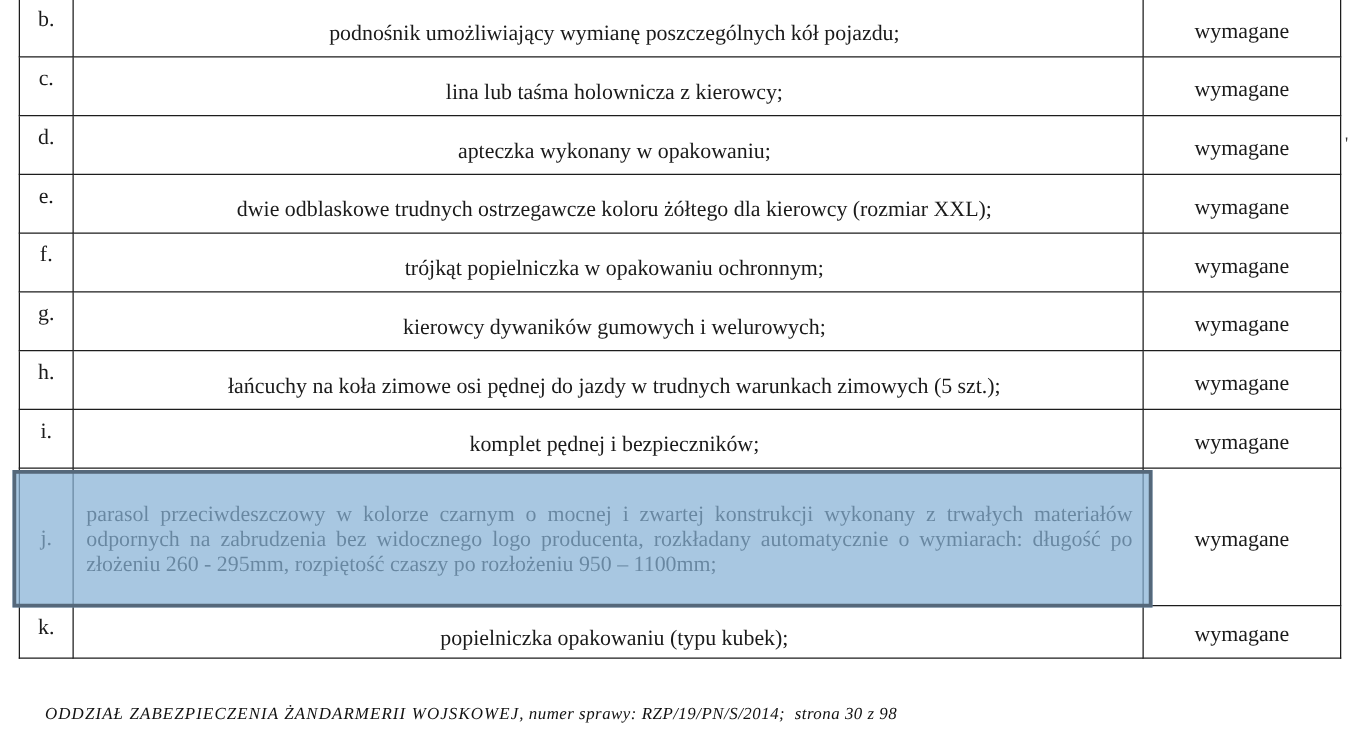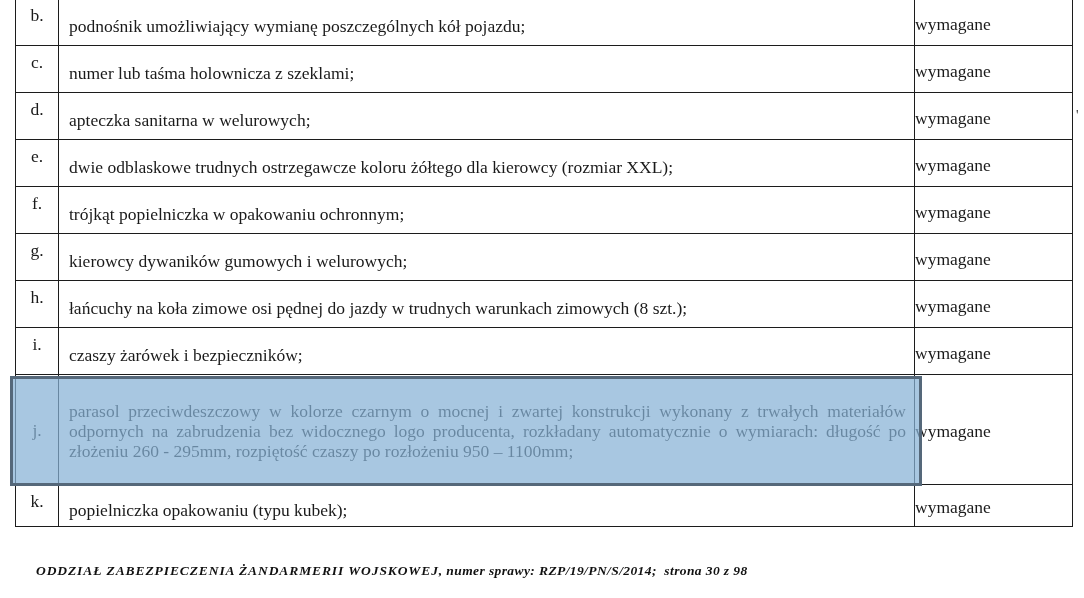--- a/index.html
+++ b/index.html
@@ -25,22 +25,22 @@
     font-size: 17.5px;
     line-height: 20px;
   }
   td.letter {
     width: 42px;
     text-align: center;
     vertical-align: top !important;
     padding-top: 6px !important;
     font-size: 17px;
   }
-  td.desc { padding: 8px 0 0 10px !important; }
-  td.status { width: 156px; text-align: left; padding-top: 3px !important; }
+  td.desc { padding: 8px 0 0 10px !important; text-align: center; }
+  td.status { width: 156px; text-align: center; padding-top: 3px !important; }
   tr.row { height: 47px; }
   tr.row-first { height: 47px; }
   tr.row-tall { height: 110px; }
   tr.row-tall td.desc {
     text-align: justify; text-align-last: left;
     padding: 4px 8px 2px 10px !important;
     line-height: 20px;
     margin-top: 21px;
   }
   tr.row-tall td.letter { vertical-align: middle !important; padding-top: 0 !important; }
@@ -54,21 +54,21 @@
     border: 3px solid #55687a;
     pointer-events: none;
   }
   .right-stub {
     position: absolute; left: 1076px; top: 108px;
     font-size: 14px; color: #333;
   }
   .footer {
     position: absolute; left: 36px; top: 563px;
     font-family: "Liberation Serif", "DejaVu Serif", serif;
-    font-weight: bold; font-style: italic;
+    font-weight: normal; font-style: italic;
     font-size: 13.5px;
     letter-spacing: 0.4px;
     color: #111;
     white-space: nowrap;
     text-align: right;
   }
   .footer .org { letter-spacing: 0.9px; }
 </style>
 </head>
 <body>
@@ -82,51 +82,51 @@
       <col style="width:158px">
     </colgroup>
     <tbody>
       <tr class="row-first">
         <td class="letter">b.</td>
         <td class="desc">podnośnik umożliwiający wymianę poszczególnych kół pojazdu;</td>
         <td class="status">wymagane</td>
       </tr>
       <tr class="row">
         <td class="letter">c.</td>
-        <td class="desc">numer lub taśma holownicza z szeklami;</td>
+        <td class="desc">lina lub taśma holownicza z kierowcy;</td>
         <td class="status">wymagane</td>
       </tr>
       <tr class="row">
         <td class="letter">d.</td>
-        <td class="desc">apteczka sanitarna w welurowych;</td>
+        <td class="desc">apteczka wykonany w opakowaniu;</td>
         <td class="status">wymagane</td>
       </tr>
       <tr class="row">
         <td class="letter">e.</td>
         <td class="desc">dwie odblaskowe trudnych ostrzegawcze koloru żółtego dla kierowcy (rozmiar XXL);</td>
         <td class="status">wymagane</td>
       </tr>
       <tr class="row">
         <td class="letter">f.</td>
         <td class="desc">trójkąt popielniczka w opakowaniu ochronnym;</td>
         <td class="status">wymagane</td>
       </tr>
       <tr class="row">
         <td class="letter">g.</td>
         <td class="desc">kierowcy dywaników gumowych i welurowych;</td>
         <td class="status">wymagane</td>
       </tr>
       <tr class="row">
         <td class="letter">h.</td>
-        <td class="desc">łańcuchy na koła zimowe osi pędnej do jazdy w trudnych warunkach zimowych (8 szt.);</td>
+        <td class="desc">łańcuchy na koła zimowe osi pędnej do jazdy w trudnych warunkach zimowych (5 szt.);</td>
         <td class="status">wymagane</td>
       </tr>
       <tr class="row">
         <td class="letter">i.</td>
-        <td class="desc">czaszy żarówek i bezpieczników;</td>
+        <td class="desc">komplet pędnej i bezpieczników;</td>
         <td class="status">wymagane</td>
       </tr>
       <tr class="row-tall">
         <td class="letter">j.</td>
         <td class="desc">parasol przeciwdeszczowy w kolorze czarnym o mocnej i zwartej konstrukcji wykonany z trwałych materiałów odpornych na zabrudzenia bez widocznego logo producenta, rozkładany automatycznie o wymiarach: długość po złożeniu 260 - 295mm, rozpiętość czaszy po rozłożeniu 950 – 1100mm;</td>
         <td class="status">wymagane</td>
       </tr>
       <tr class="row-last">
         <td class="letter">k.</td>
         <td class="desc">popielniczka opakowaniu (typu kubek);</td>

